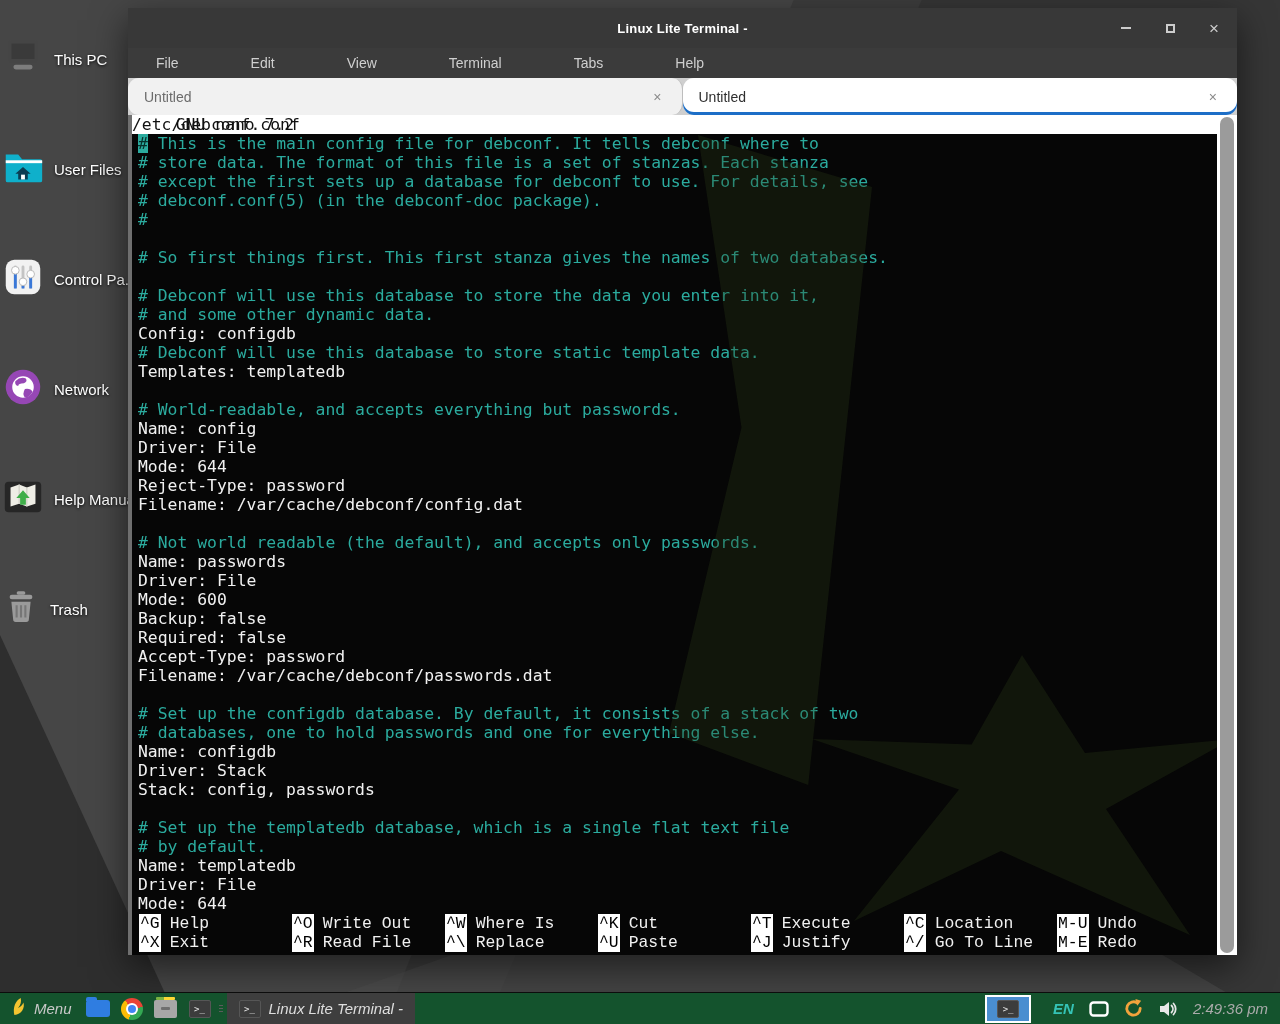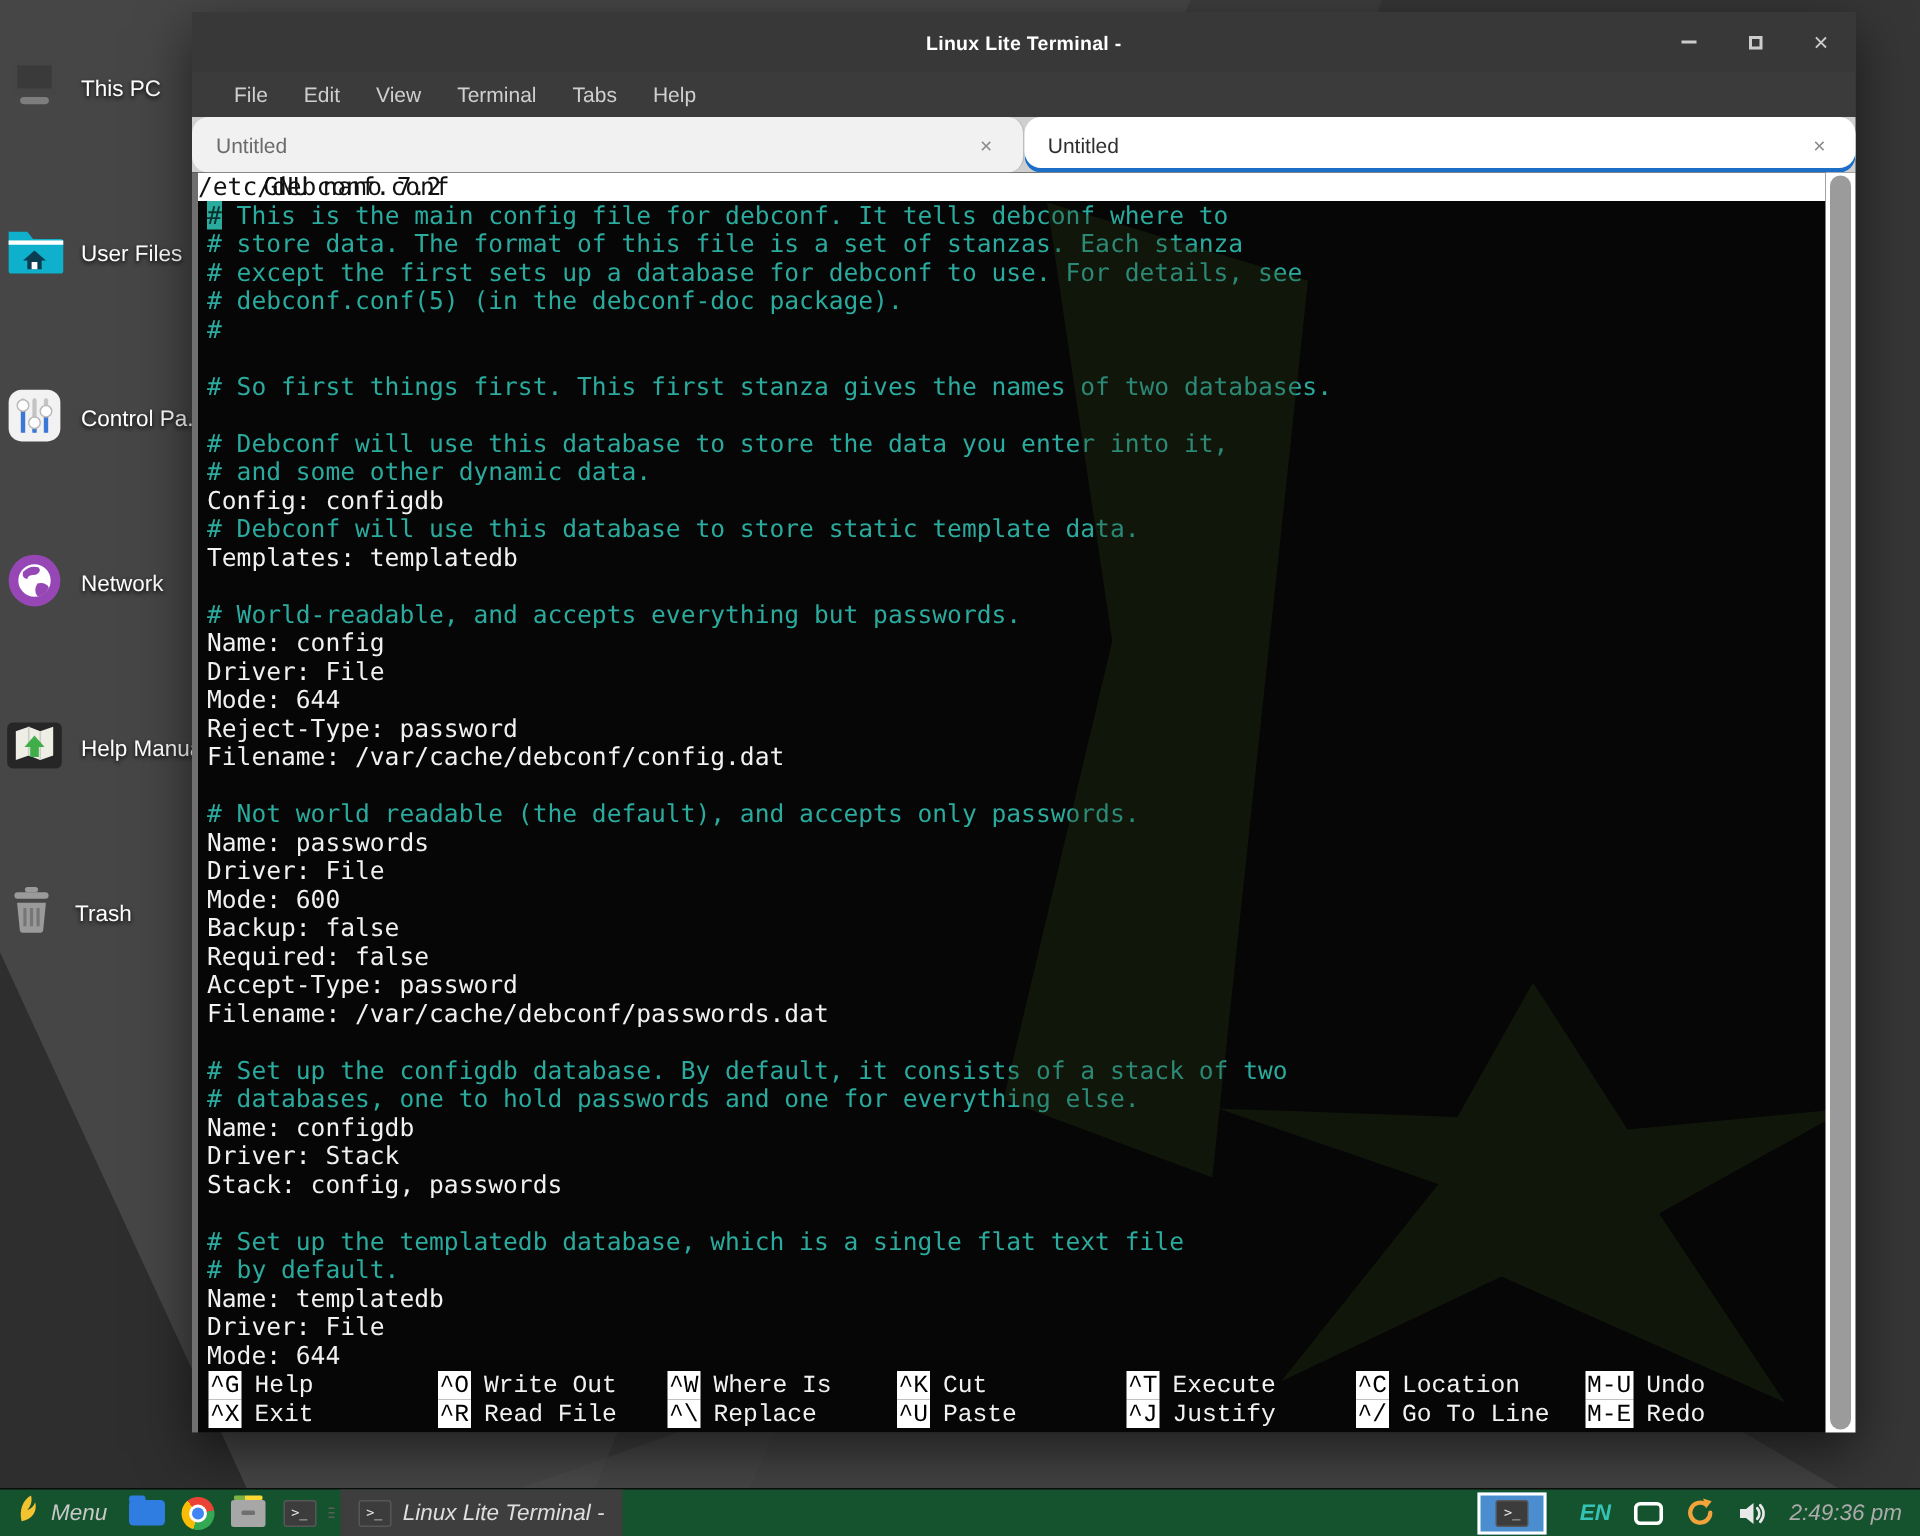--- a/index.html
+++ b/index.html
@@ -22,21 +22,21 @@
   .window { position:absolute; left:128px; top:8px; width:1109px; height:947px;
             box-shadow:0 12px 34px rgba(0,0,0,.55); display:flex; flex-direction:column; }
   .titlebar { height:40px; background:#383838; position:relative; display:flex; align-items:center; justify-content:center; flex:0 0 40px;}
   .titlebar .title { color:#ffffff; font-weight:bold; font-size:13px; letter-spacing:.2px; }
   .win-controls { position:absolute; right:16px; top:0; height:100%; display:flex; align-items:center; gap:30px; }
   .wc { color:#cccccc; display:flex; align-items:center; justify-content:center; width:14px; height:14px; cursor:pointer; }
   .wc .bar { width:10px; height:2px; background:#cccccc; }
   .wc .box { width:9px; height:9px; border:2px solid #cccccc; }
   .wc.close { font-size:17px; line-height:1; }
 
-  .menubar { height:30px; background:#3b3b3b; display:flex; align-items:center; padding-left:16px; flex:0 0 30px;}
+  .menubar { height:30px; background:#3b3b3b; display:flex; align-items:center; padding-left:16px; flex:0 0 30px;gap:48px;}
   .menu-item { color:#cfcfcf; font-size:14px; padding:0 12px; height:100%; display:flex; align-items:center; cursor:pointer;}
 
   .tabbar { height:37px; display:flex; flex:0 0 37px; background:#cfcfcf; }
   .tab { flex:1 1 50%; display:flex; align-items:center; padding:0 16px; font-size:14px; cursor:pointer; position:relative;border-radius:11px;}
   .tab.inactive { background:#f1f1f1; color:#6b6b6b; border-right:1px solid #bdbdbd; }
   .tab.active { background:#ffffff; color:#2e2e2e; box-shadow: inset 0 -3px 0 #1c6ec7; }
   .tab .tab-label { flex:1; }
   .tab .tab-close { color:#8a8a8a; font-size:14px; padding:2px 4px; }
 
   

